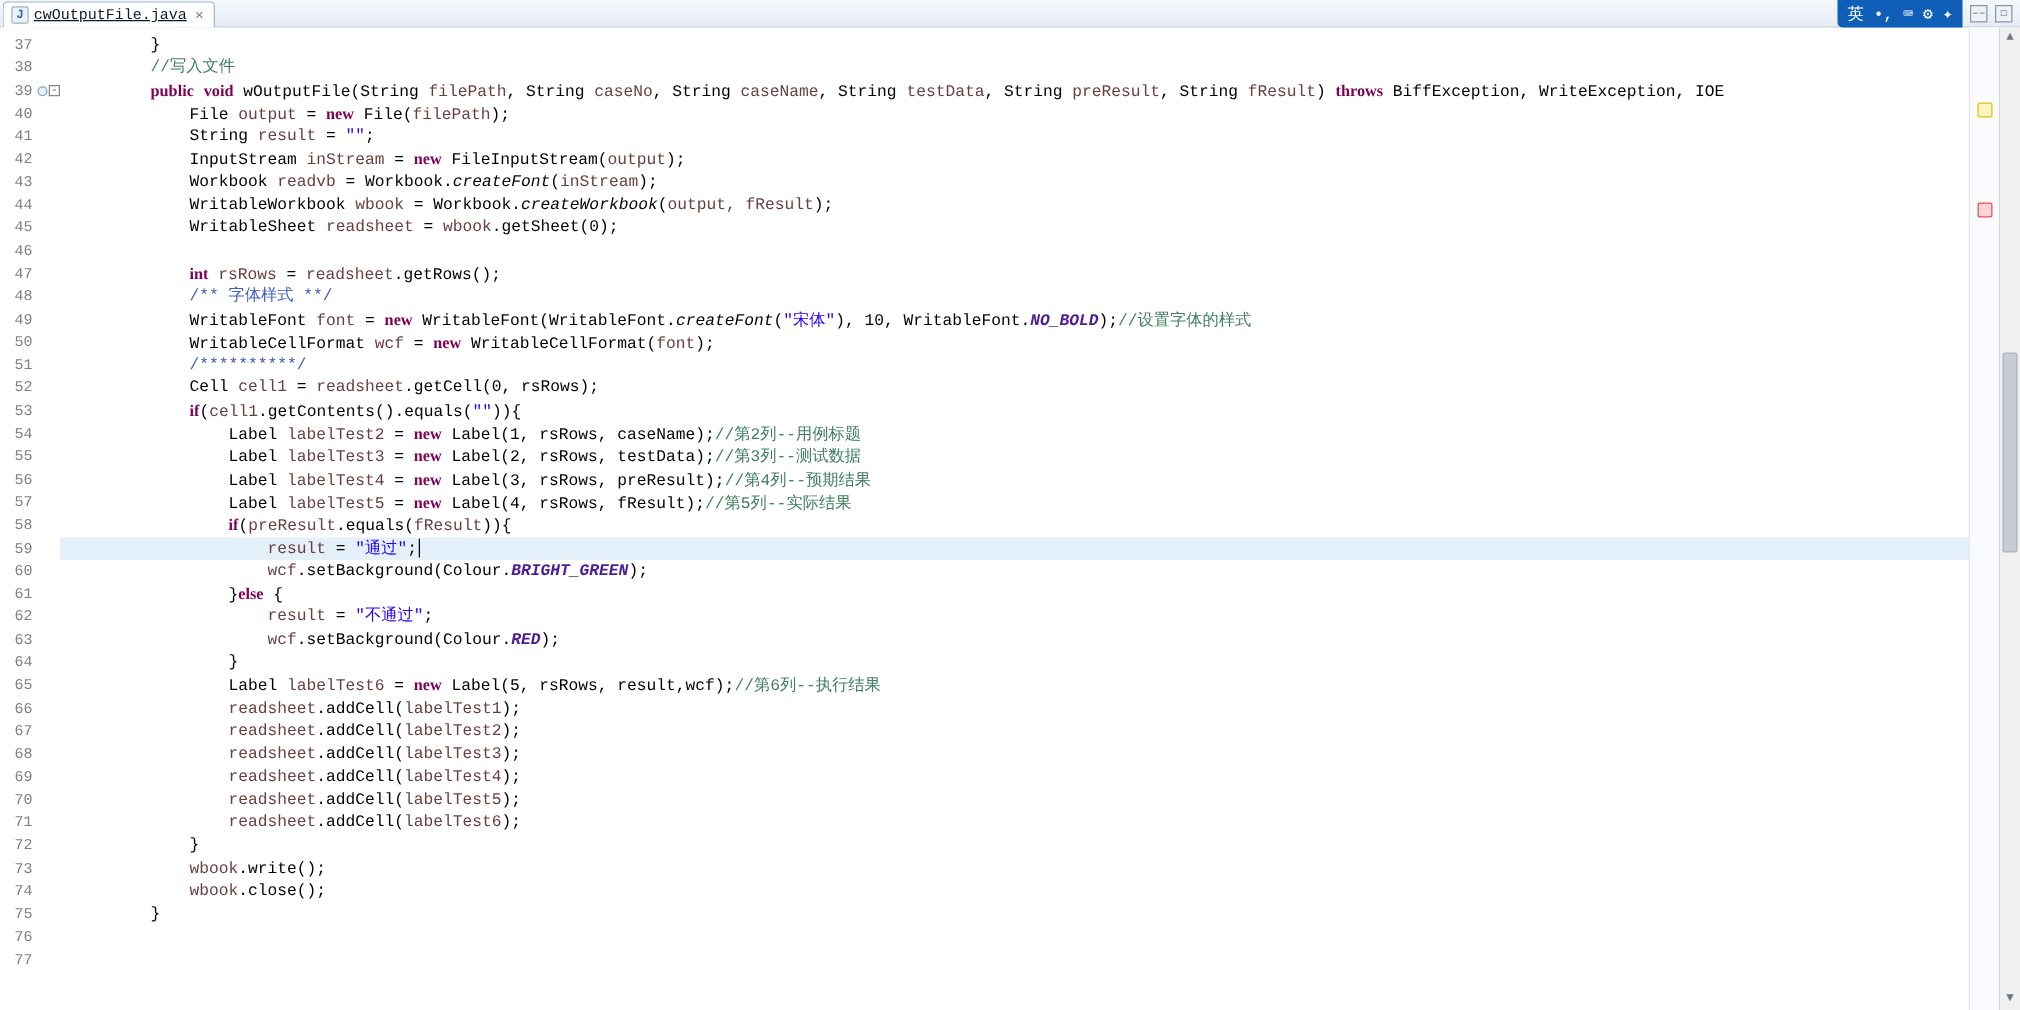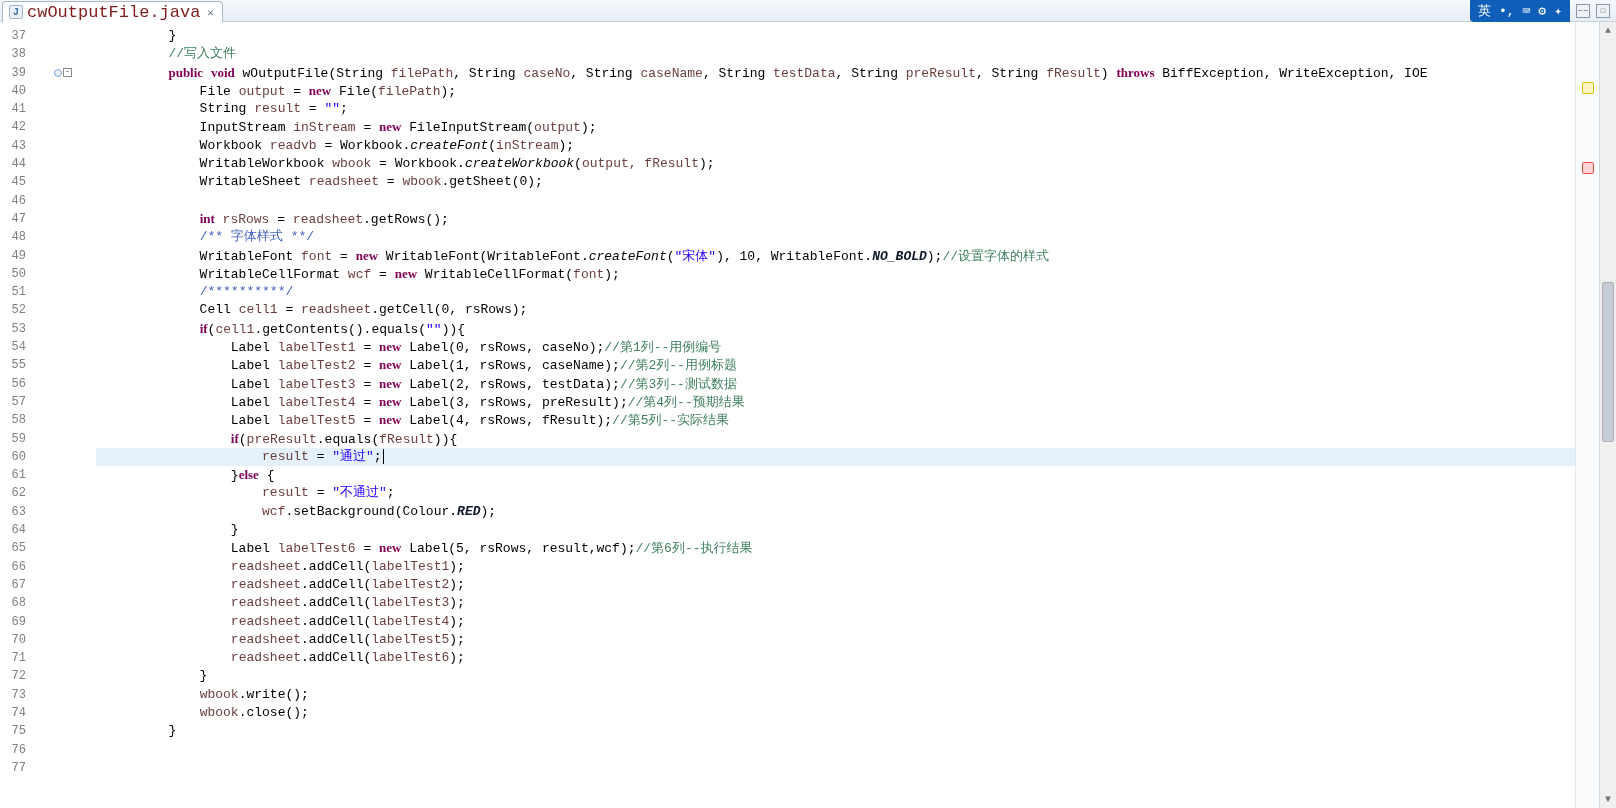--- a/index.html
+++ b/index.html
@@ -1,40 +1,40 @@
 <!DOCTYPE html>
 <html><head>
 <meta charset="utf-8">
 <style>
   * { margin: 0; padding: 0; box-sizing: border-box; }
   html, body { width: 1616px; height: 808px; font-family: Consolas, "Courier New", monospace; font-size: 13px; background: #fff; overflow: hidden; }
   .top-bar { height: 22px; background: linear-gradient(#f5f8fb,#e6edf5); border-bottom: 1px solid #c7d0da; display: flex; align-items: stretch; }
   .tab { height: 21px; background: #fff; border: 1px solid #a9b7c6; border-bottom: none; border-top-left-radius: 4px; border-top-right-radius: 4px; display: flex; align-items: center; padding: 0 6px; margin-left: 2px; margin-top: 1px; gap: 4px; }
   .tab .j-icon { width: 14px; height: 14px; display: inline-flex; align-items: center; justify-content: center; font-weight: bold; color: #3b6ea5; font-size: 10px; border:1px solid #9bb3cc; border-radius:2px; background:#eaf1f8; }
   .tab .close { width: 12px; height: 12px; display:inline-flex; align-items:center; justify-content:center; color:#6b7785; font-size:11px; cursor:pointer; }
-  .tab-label { color:#7f1d1d; font-size:17px; }
+  .tab-label { color:#0f172a; font-size:12px;text-decoration:underline; }
   .spacer { flex: 1; }
   .ime-bar { background:#0f5fb8; color:#fff; display:flex; align-items:center; gap:8px; padding:0 8px; height:22px; border-bottom-left-radius:4px; }
   .ime-bar span.icon { font-size:13px; }
   .win-ctrls { display:flex; align-items:center; gap:6px; padding:0 6px; }
   .wc { width:14px; height:14px; border:1px solid #8a97a6; display:inline-flex; align-items:center; justify-content:center; font-size:9px; color:#5a6470; background:#eef2f6; }
 
-  .editor-wrap { position: relative; height: calc(808px - 22px); display: flex; gap: 24px; }
+  .editor-wrap { position: relative; height: calc(808px - 22px); display: flex; }
   .gutter-ln { width: 30px; background:#fff; text-align:right; color:#808080; padding-top:5px; }
   .gutter-mk { width: 18px; background:#fff; padding-top:5px; }
   .gutter-mk .mk { height:18.3px; display:flex; align-items:center; justify-content:center; }
   .gutter-ln .ln { height:18.3px; line-height:18.3px; padding-right:4px; font-size:12px; }
   .code-area { flex:1; position:relative; padding-top:5px; overflow:hidden; }
   .code-line { height:18.3px; line-height:18.3px; white-space:pre; padding-left:10px; }
   .hl { background:#e4f1fb; }
   .caret { display:inline-block; width:1px; height:15px; background:#000; vertical-align:middle; margin-left:1px; }
 
   .kw { color:#7f0055; font-weight:bold;font-family:Liberation Serif, serif; }
   .var { color:#6a3e3e; }
-  .sf { color:#0f172a; font-style:italic; font-weight:bold; }
+  .sf { color:#4c1d95; font-style:italic; font-weight:bold; }
   .mth { color:#000; font-style:italic; }
   .str { color:#2a00ff; }
   .cmt { color:#3f7f5f; }
   .doc { color:#3f5fbf; }
 
   .scroll-v { position:absolute; right:0; top:22px; bottom:0; width:17px; background:#f0f0f0; border-left:1px solid #d0d7de; }
   .scroll-v .thumb { position:absolute; left:2px; right:2px; top:260px; height:160px; background:#c7cdd4; border:1px solid #aab1ba; border-radius:2px; }
   .scroll-v .arrow-up, .scroll-v .arrow-down { position:absolute; left:0; right:0; height:17px; display:flex; align-items:center; justify-content:center; color:#6f7884; font-size:10px; }
   .scroll-v .arrow-up { top:0; } .scroll-v .arrow-down { bottom:0; }
 
@@ -170,27 +170,27 @@
       <div class="code-line">            WritableWorkbook <span class="var">wbook</span> = Workbook.<span class="mth">createWorkbook</span>(<span class="var">output, fResult</span>);</div>
       <div class="code-line">            WritableSheet <span class="var">readsheet</span> = <span class="var">wbook</span>.getSheet(0);</div>
       <div class="code-line"></div>
       <div class="code-line">            <span class="kw">int</span> <span class="var">rsRows</span> = <span class="var">readsheet</span>.getRows();</div>
       <div class="code-line">            <span class="doc">/** 字体样式 **/</span></div>
       <div class="code-line">            WritableFont <span class="var">font</span> = <span class="kw">new</span> WritableFont(WritableFont.<span class="mth">createFont</span>(<span class="str">"宋体"</span>), 10, WritableFont.<span class="sf">NO_BOLD</span>);<span class="cmt">//设置字体的样式</span></div>
       <div class="code-line">            WritableCellFormat <span class="var">wcf</span> = <span class="kw">new</span> WritableCellFormat(<span class="var">font</span>);</div>
       <div class="code-line">            <span class="doc">/**********/</span></div>
       <div class="code-line">            Cell <span class="var">cell1</span> = <span class="var">readsheet</span>.getCell(0, rsRows);</div>
       <div class="code-line">            <span class="kw">if</span>(<span class="var">cell1</span>.getContents().equals(<span class="str">""</span>)){</div>
-      <div class="code-line">                Label <span class="var">labelTest1</span> = <span class="kw">new</span> Label(0, rsRows, caseNo);<span class="cmt">//第1列--用例编号</span></div>
       <div class="code-line">                Label <span class="var">labelTest2</span> = <span class="kw">new</span> Label(1, rsRows, caseName);<span class="cmt">//第2列--用例标题</span></div>
       <div class="code-line">                Label <span class="var">labelTest3</span> = <span class="kw">new</span> Label(2, rsRows, testData);<span class="cmt">//第3列--测试数据</span></div>
       <div class="code-line">                Label <span class="var">labelTest4</span> = <span class="kw">new</span> Label(3, rsRows, preResult);<span class="cmt">//第4列--预期结果</span></div>
       <div class="code-line">                Label <span class="var">labelTest5</span> = <span class="kw">new</span> Label(4, rsRows, fResult);<span class="cmt">//第5列--实际结果</span></div>
       <div class="code-line">                <span class="kw">if</span>(<span class="var">preResult</span>.equals(<span class="var">fResult</span>)){</div>
       <div class="code-line hl">                    <span class="var">result</span> = <span class="str">"通过"</span>;<span class="caret"></span></div>
+      <div class="code-line">                    <span class="var">wcf</span>.setBackground(Colour.<span class="sf">BRIGHT_GREEN</span>);</div>
       <div class="code-line">                }<span class="kw">else</span> {</div>
       <div class="code-line">                    <span class="var">result</span> = <span class="str">"不通过"</span>;</div>
       <div class="code-line">                    <span class="var">wcf</span>.setBackground(Colour.<span class="sf">RED</span>);</div>
       <div class="code-line">                }</div>
       <div class="code-line">                Label <span class="var">labelTest6</span> = <span class="kw">new</span> Label(5, rsRows, result,wcf);<span class="cmt">//第6列--执行结果</span></div>
       <div class="code-line">                <span class="var">readsheet</span>.addCell(<span class="var">labelTest1</span>);</div>
       <div class="code-line">                <span class="var">readsheet</span>.addCell(<span class="var">labelTest2</span>);</div>
       <div class="code-line">                <span class="var">readsheet</span>.addCell(<span class="var">labelTest3</span>);</div>
       <div class="code-line">                <span class="var">readsheet</span>.addCell(<span class="var">labelTest4</span>);</div>
       <div class="code-line">                <span class="var">readsheet</span>.addCell(<span class="var">labelTest5</span>);</div>

